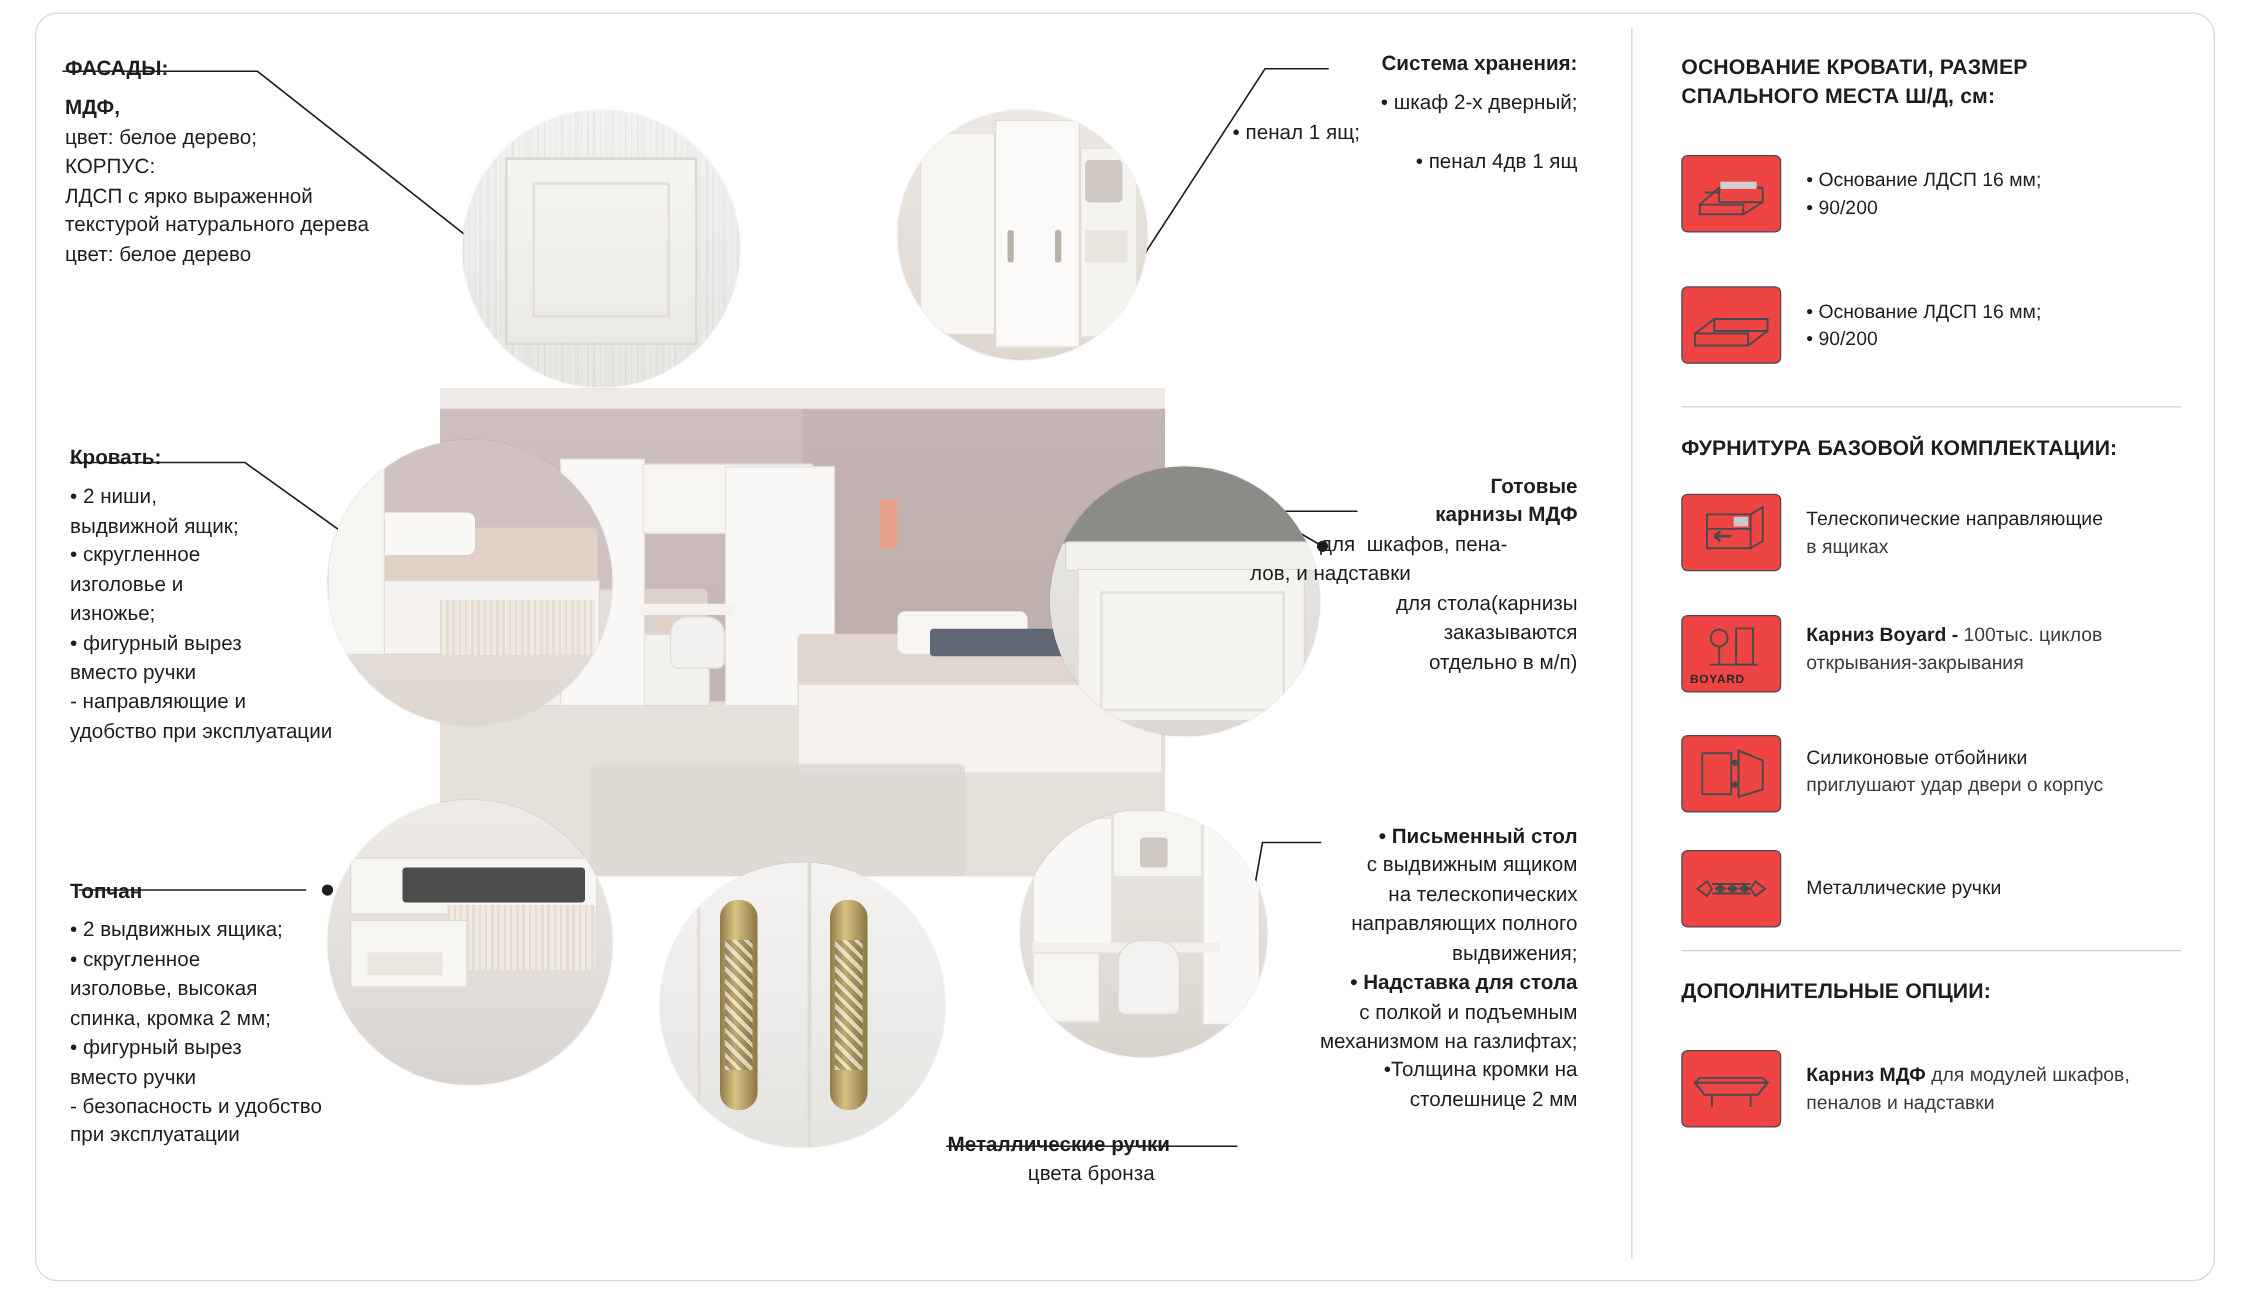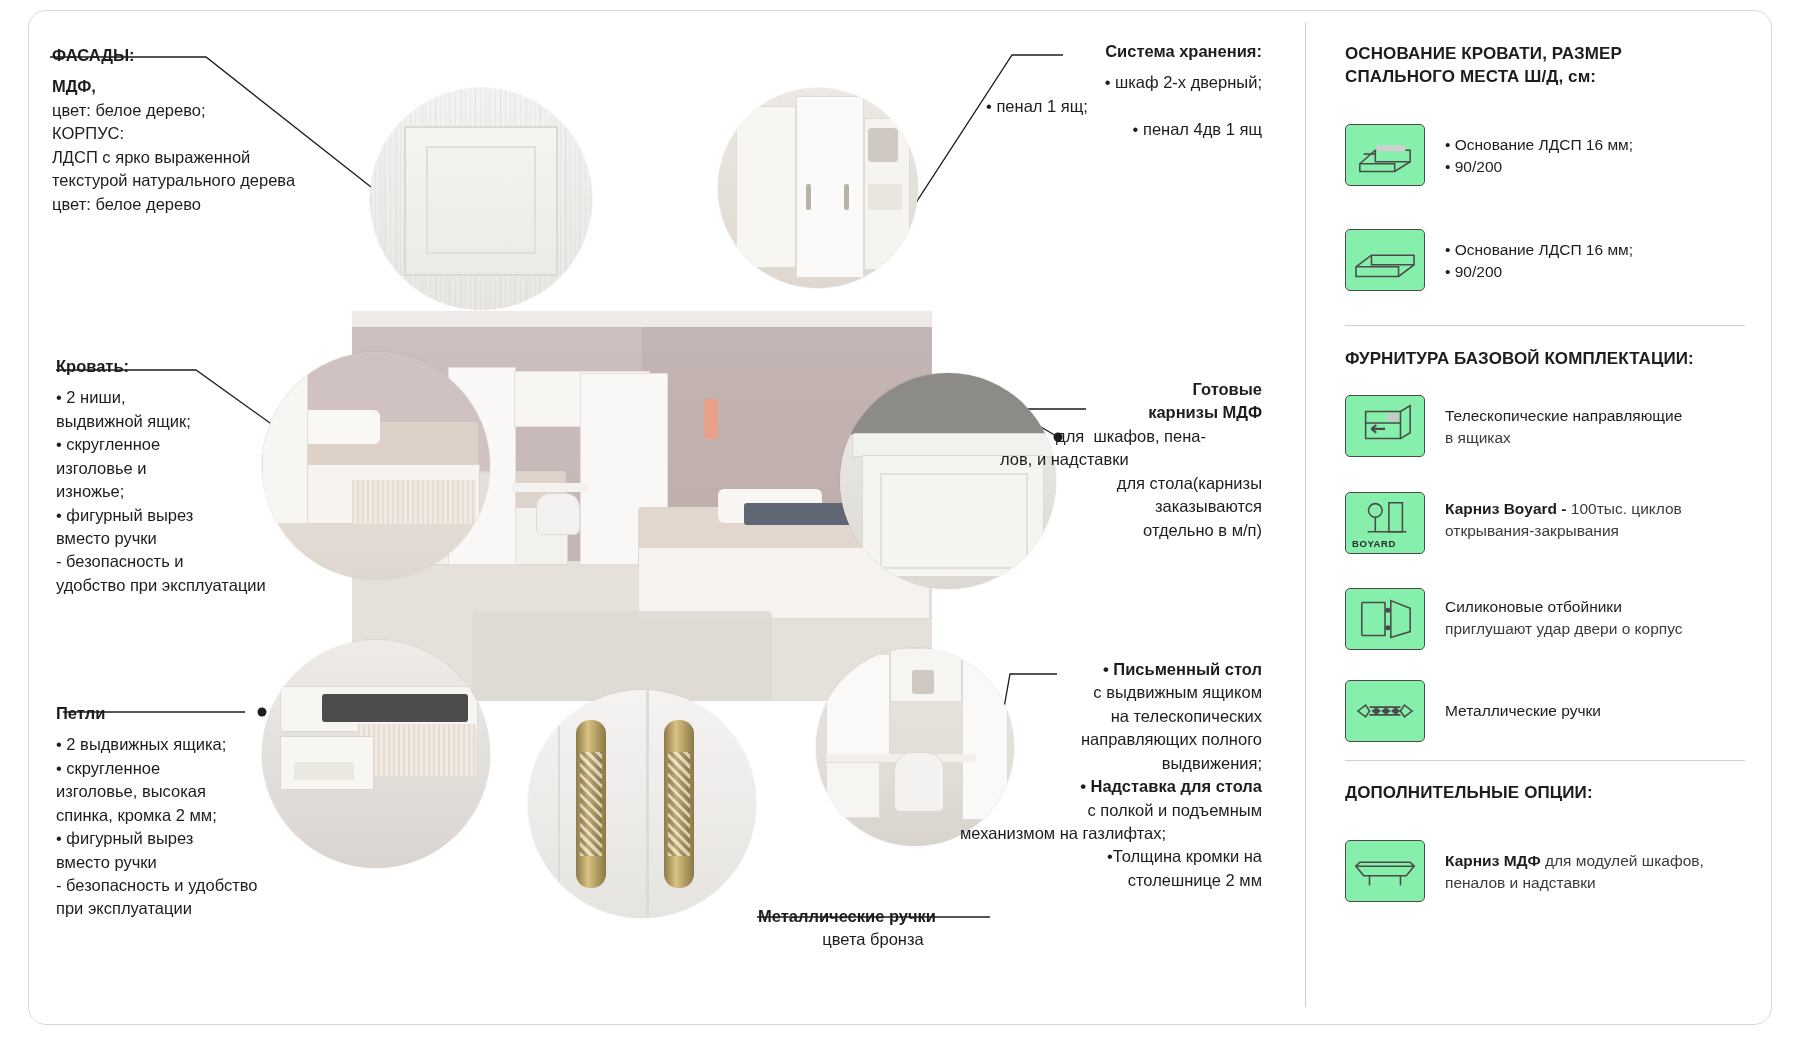--- a/index.html
+++ b/index.html
@@ -99,21 +99,21 @@
     font-size: 17px;
     letter-spacing: .1px;
     color: #1d1d1b;
     line-height: 1.35;
   }
   .rc-thumb {
     position: absolute;
     width: 80px; height: 62px;
     border: 1.6px solid #4a4a4a;
     border-radius: 5px;
-    background: #86efac;
+    background: #ef4444;
     box-sizing: border-box;
   }
   .rc-text {
     position: absolute;
     font-size: 15.5px;
     line-height: 1.42;
     color: #1d1d1b;
   }
   .rc-text b { font-weight: bold; }
   .rc-sep {
@@ -283,26 +283,26 @@
 
   <div class="tblock" style="left:56px;top:355px;width:290px;">
     <span class="hd ln">Кровать:</span>
     <span class="ln" style="margin-top:8px;">• 2 ниши,</span>
     <span class="ln">выдвижной ящик;</span>
     <span class="ln">• скругленное</span>
     <span class="ln">изголовье и</span>
     <span class="ln">изножье;</span>
     <span class="ln">• фигурный вырез</span>
     <span class="ln">вместо ручки</span>
-    <span class="ln">- безопасность и</span>
+    <span class="ln">- направляющие и</span>
     <span class="ln">удобство при эксплуатации</span>
   </div>
 
   <div class="tblock" style="left:56px;top:702px;width:300px;">
-    <span class="hd ln">Петли</span>
+    <span class="hd ln">Топчан</span>
     <span class="ln" style="margin-top:8px;">• 2 выдвижных ящика;</span>
     <span class="ln">• скругленное</span>
     <span class="ln">изголовье, высокая</span>
     <span class="ln">спинка, кромка 2 мм;</span>
     <span class="ln">• фигурный вырез</span>
     <span class="ln">вместо ручки</span>
     <span class="ln">- безопасность и удобство</span>
     <span class="ln">при эксплуатации</span>
   </div>
 
@@ -329,21 +329,21 @@
   </div>
 
   <div class="tblock right-al" style="left:960px;top:658px;width:302px;">
     <span class="hd ln" style="display:block;text-align:right;">• Письменный стол</span>
     <span class="ln" style="display:block;text-align:right;">с выдвижным ящиком</span>
     <span class="ln" style="display:block;text-align:right;">на телескопических</span>
     <span class="ln" style="display:block;text-align:right;">направляющих полного</span>
     <span class="ln" style="display:block;text-align:right;">выдвижения;</span>
     <span class="hd ln" style="display:block;text-align:right;">• Надставка для стола</span>
     <span class="ln" style="display:block;text-align:right;">с полкой и подъемным</span>
-    <span class="ln" style="display:block;text-align:left;">механизмом на газлифтах;</span>
+    <span class="ln" style="display:block;text-align:right;">механизмом на газлифтах;</span>
     <span class="ln" style="display:block;text-align:right;">•Толщина кромки на</span>
     <span class="ln" style="display:block;text-align:right;">столешнице 2 мм</span>
   </div>
 
   <div class="rc-title" style="left:1345px;top:43px;width:400px;white-space:pre-line;">ОСНОВАНИЕ КРОВАТИ, РАЗМЕР
 СПАЛЬНОГО МЕСТА Ш/Д, см:</div>
 
   <div class="rc-thumb" style="left:1345px;top:124px;">
     <svg viewBox="0 0 80 62" width="78" height="60">
       <g fill="none" stroke="#4a4a4a" stroke-width="1.6">

